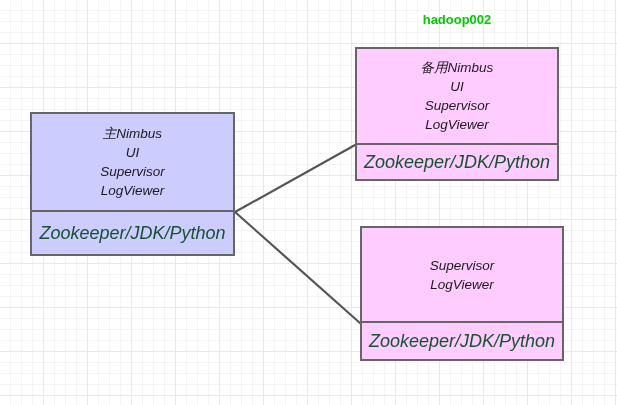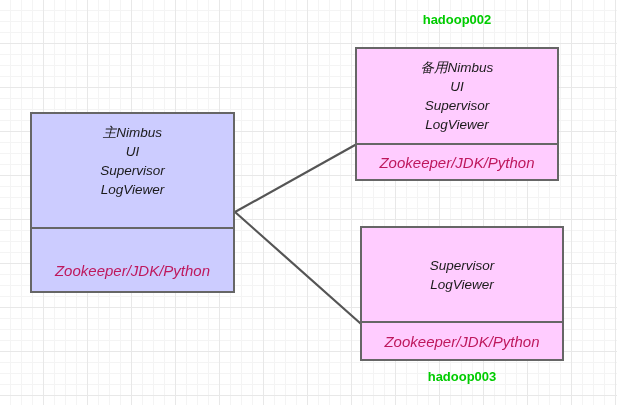--- a/index.html
+++ b/index.html
@@ -59,42 +59,42 @@
     height: 2px;
     background: #666666;
     flex: 0 0 auto;
   }
   .node .footer {
     flex: 0 0 auto;
     display: flex;
     align-items: center;
     justify-content: center;
     text-align: center;
-    color: #be185d;
-    font-size: 15px;
+    color: #14532d;
+    font-size: 18px;
     line-height: 19px;
   }
   .node .body .line {
     white-space: nowrap;
   }
 
   .fill-blue { background: #ccccff; }
   .fill-pink { background: #ffccff; }
 
   .host-label {
     position: absolute;
     font-size: 13px;
     font-weight: bold;
     color: #00cc00;
     white-space: nowrap;
     text-align: center;
   }
 
   
-  #node-hadoop001 { left: 30px; top: 112px; width: 205px; height: 181px; gap: 20px; }
+  #node-hadoop001 { left: 30px; top: 112px; width: 205px; height: 144px; }
   #node-hadoop001 .footer { height: 42px; }
 
   #node-hadoop002 { left: 355px; top: 47px; width: 204px; height: 134px; }
   #node-hadoop002 .footer { height: 34px; }
 
   #node-hadoop003 { left: 360px; top: 226px; width: 204px; height: 135px; }
   #node-hadoop003 .footer { height: 36px; }
 
   #label-hadoop001 { left: 30px; top: 260px; width: 205px; }
   #label-hadoop002 { left: 355px; top: 12px; width: 204px; }
@@ -135,15 +135,14 @@
   <div class="node fill-pink" id="node-hadoop003" style="background: rgb(255, 204, 255); border-color: rgb(102, 102, 102);">
     <div class="body">
       <div class="line">Supervisor</div>
       <div class="line">LogViewer</div>
     </div>
     <div class="divider" style="background: rgb(102, 102, 102);"></div>
     <div class="footer">Zookeeper/JDK/Python</div>
   </div>
 
   <div class="host-label" id="label-hadoop002" style="color: rgb(0, 204, 0);">hadoop002</div>
-  <div class="host-label" id="label-hadoop003" style="color: rgb(0, 204, 0);">hadoop003</div>
 
 </div>
 
 </body></html>

